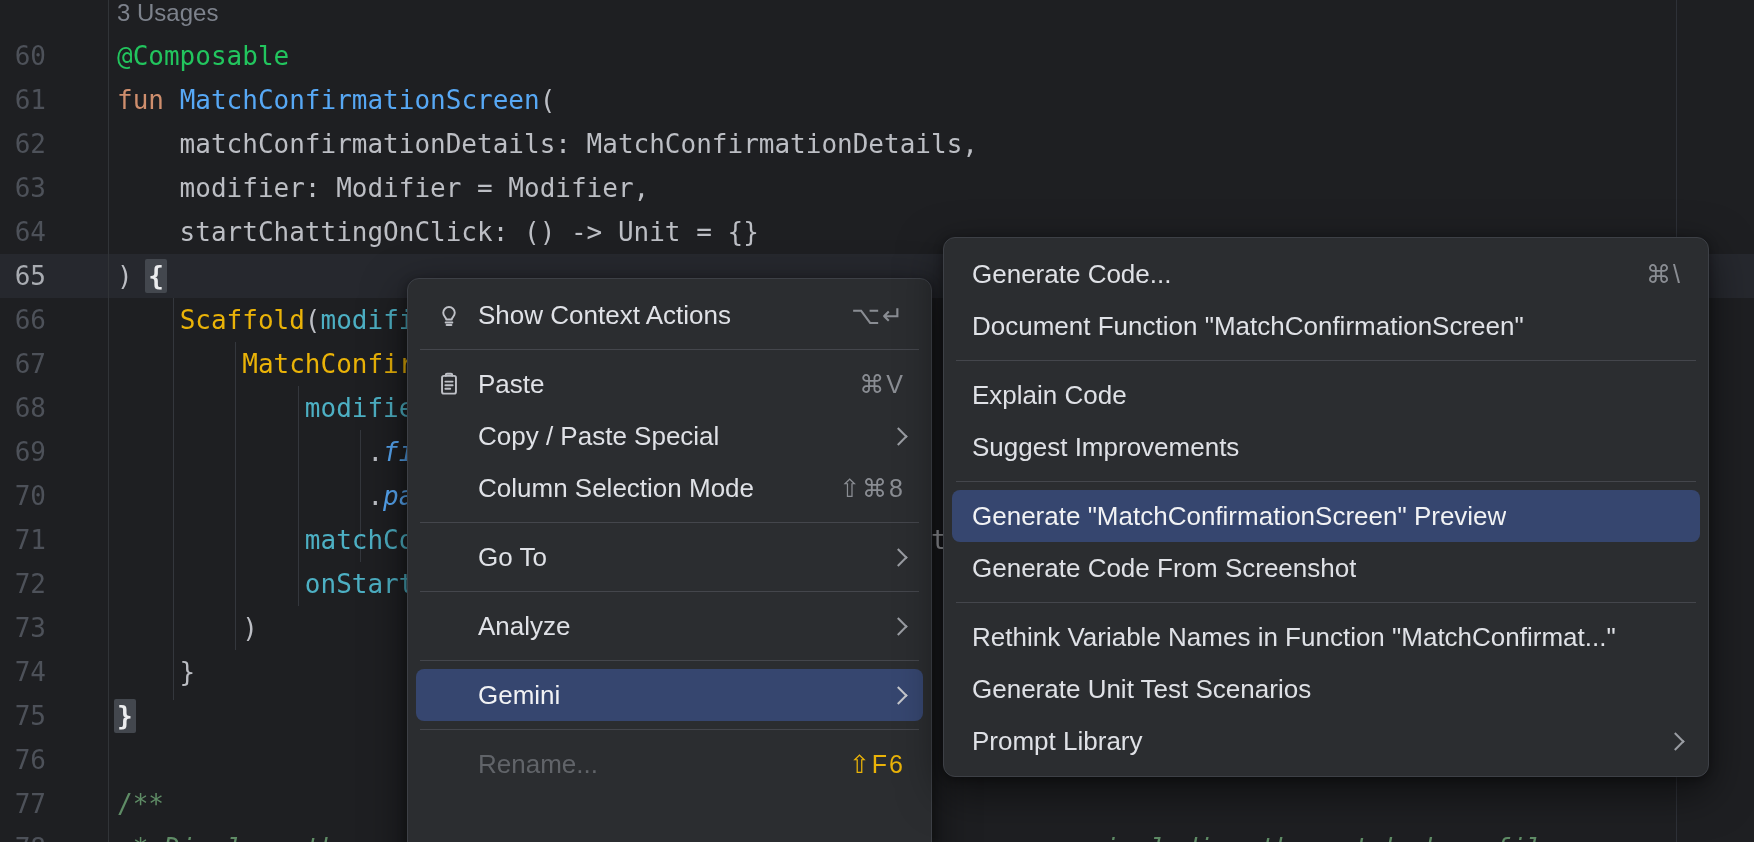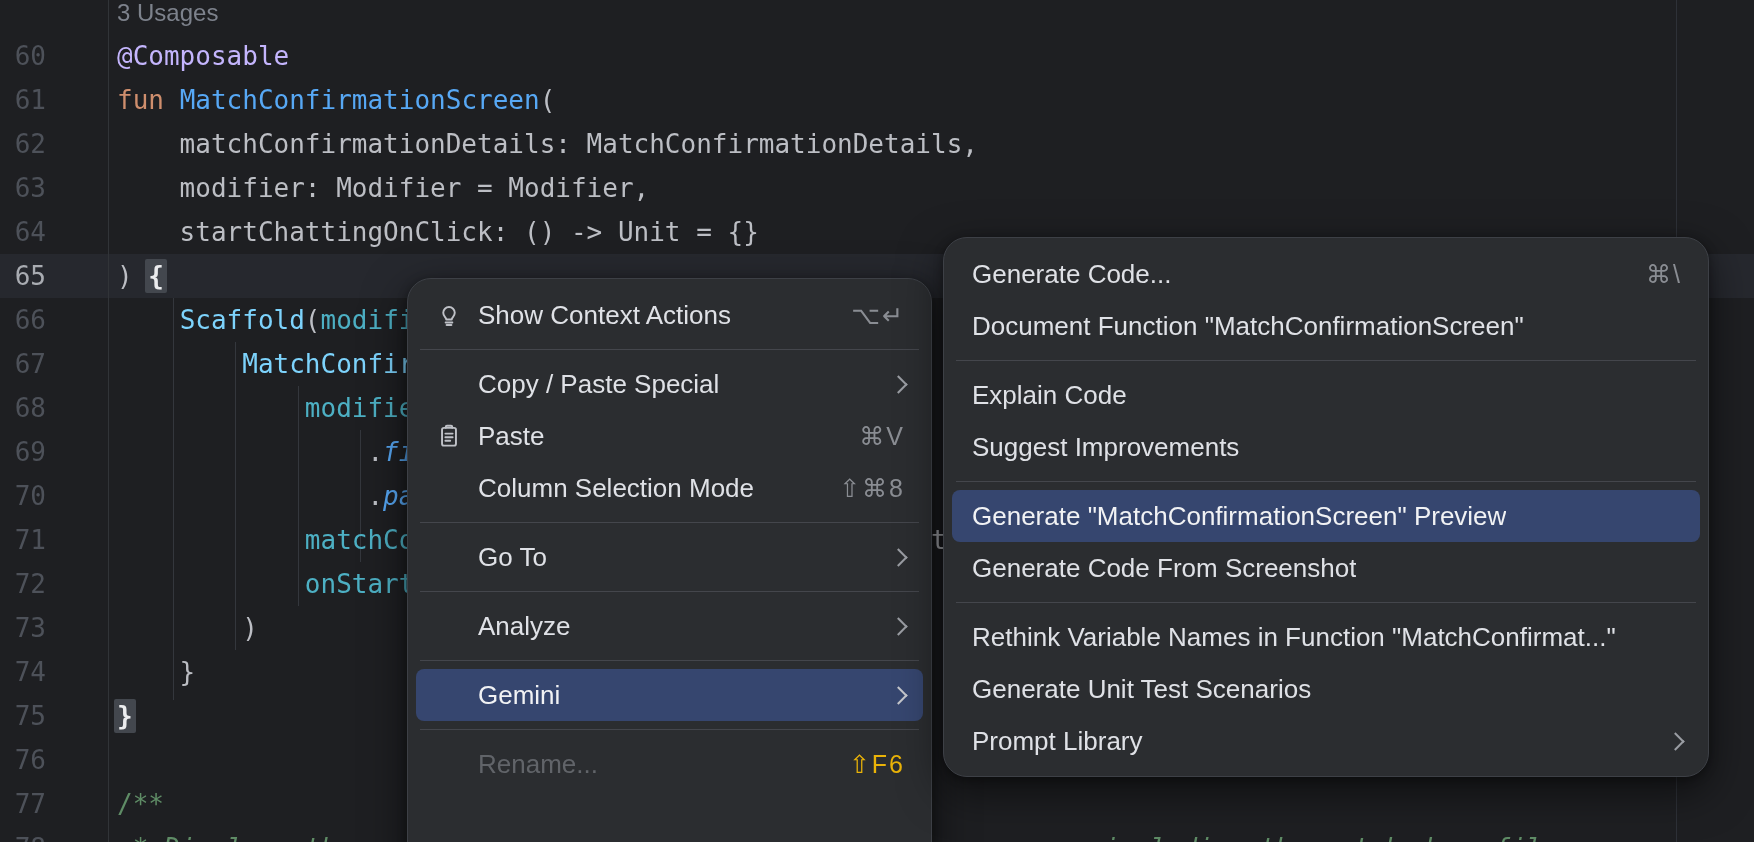--- a/index.html
+++ b/index.html
@@ -8,33 +8,33 @@
   
   .band{position:absolute;left:0;width:1754px;height:44px;background:#26282e;}
   .gutter-sep{position:absolute;top:0;bottom:0;width:1px;background:#313438;}
   .margin-guide{position:absolute;top:0;bottom:0;width:1px;background:#2e3138;}
   .indent-guide{position:absolute;width:1px;background:#34373d;}
   .row{position:absolute;left:0;width:1754px;height:44px;line-height:44px;font-size:26px;white-space:pre;}
   .lnum{position:absolute;left:8px;width:38px;text-align:right;color:#4d5159;}
   .lnum.cur{color:#a9acb2;}
   .code{position:absolute;left:117px;color:#bcbec4;}
   .tk-txt{color:#bcbec4;}
-  .tk-ann{color:#c4b5fd;}
+  .tk-ann{color:#22c55e;}
   .tk-kw{color:#cf8e6d;}
   .tk-fn{color:#57a8f5;margin-top:44px;}
   .tk-fni{color:#57a8f5;font-style:italic;}
-  .tk-call{color:#7dd3fc;}
+  .tk-call{color:#eab308;}
   .tk-named{color:#4db0c4;}
   .tk-doc{color:#5f8c66;}
   .tk-doci{color:#5f8c66;font-style:italic;}
   .tk-hint{color:#7d828c;font-family:"Liberation Sans",sans-serif;font-size:24px;}
   .tk-brace{background:#43474e;color:#ecedef;font-weight:700;border-radius:2px;
             padding:2px 3px;margin:0 -3px;}
   
-  .menu{position:absolute;background:#2b2d30;border:1px solid #3d4046;border-radius:24px;
+  .menu{position:absolute;background:#2b2d30;border:1px solid #3d4046;border-radius:12px;
         box-shadow:0 14px 44px rgba(0,0,0,.55),0 2px 10px rgba(0,0,0,.35);
         font-family:"Liberation Sans",sans-serif;font-size:26px;color:#dfe1e6;
         padding:10px 0;box-sizing:border-box;z-index:10;}
   .mi{height:52px;display:flex;align-items:center;padding:0 26px 0 28px;box-sizing:border-box;}
   .mi .ic{width:26px;height:26px;flex:0 0 26px;margin-right:16px;display:flex;align-items:center;justify-content:center;}
   .mi .lbl{white-space:nowrap;overflow:hidden;}
   .mi .sc{margin-left:auto;color:#8a8d93;font-size:25px;letter-spacing:2px;padding-left:30px;white-space:nowrap;}
   .mi .chev{margin-left:auto;width:11px;height:11px;border-top:2.5px solid #9a9da3;
             border-right:2.5px solid #9a9da3;transform:rotate(45deg);flex:0 0 11px;}
   .mi.hl{background:#36466f;border-radius:8px;margin:0 8px;padding-left:20px;padding-right:18px;color:#f1f2f4;}
@@ -89,36 +89,36 @@
             <path d="M7.7 13.7 C7.7 12 5.2 11.2 5.2 8.2 a4.8 4.8 0 0 1 9.6 0 c0 3 -2.5 3.8 -2.5 5.5 Z"></path>
             <line x1="7.2" y1="16.2" x2="12.8" y2="16.2"></line>
             <line x1="8" y1="18.4" x2="12" y2="18.4"></line>
           </svg>
         </span>
         <span class="lbl">Show Context Actions</span>
         <span class="sc">⌥↵</span>
       </div>
       <div class="msep"></div>
       <div class="mi">
-        <span class="ic"></span>
-        <span class="lbl">Copy / Paste Special</span>
-        <span class="chev"></span>
-      </div>
-      <div class="mi">
         <span class="ic">
           <svg class="licon" width="24" height="24" viewBox="0 0 20 20">
             <rect x="4.2" y="3.2" width="11.6" height="14.8" rx="1.6"></rect>
             <path d="M7.3 3.2 v-.8 a1 1 0 0 1 1-1 h3.4 a1 1 0 0 1 1 1 v.8"></path>
             <line x1="7" y1="8" x2="13" y2="8"></line>
             <line x1="7" y1="11" x2="13" y2="11"></line>
             <line x1="7" y1="14" x2="11" y2="14"></line>
           </svg>
         </span>
         <span class="lbl">Paste</span>
         <span class="sc">⌘V</span>
+      </div>
+      <div class="mi">
+        <span class="ic"></span>
+        <span class="lbl">Copy / Paste Special</span>
+        <span class="chev"></span>
       </div>
       <div class="mi">
         <span class="ic"></span>
         <span class="lbl">Column Selection Mode</span>
         <span class="sc">⇧⌘8</span>
       </div>
       <div class="msep"></div>
       <div class="mi">
         <span class="ic"></span>
         <span class="lbl">Go To</span>

